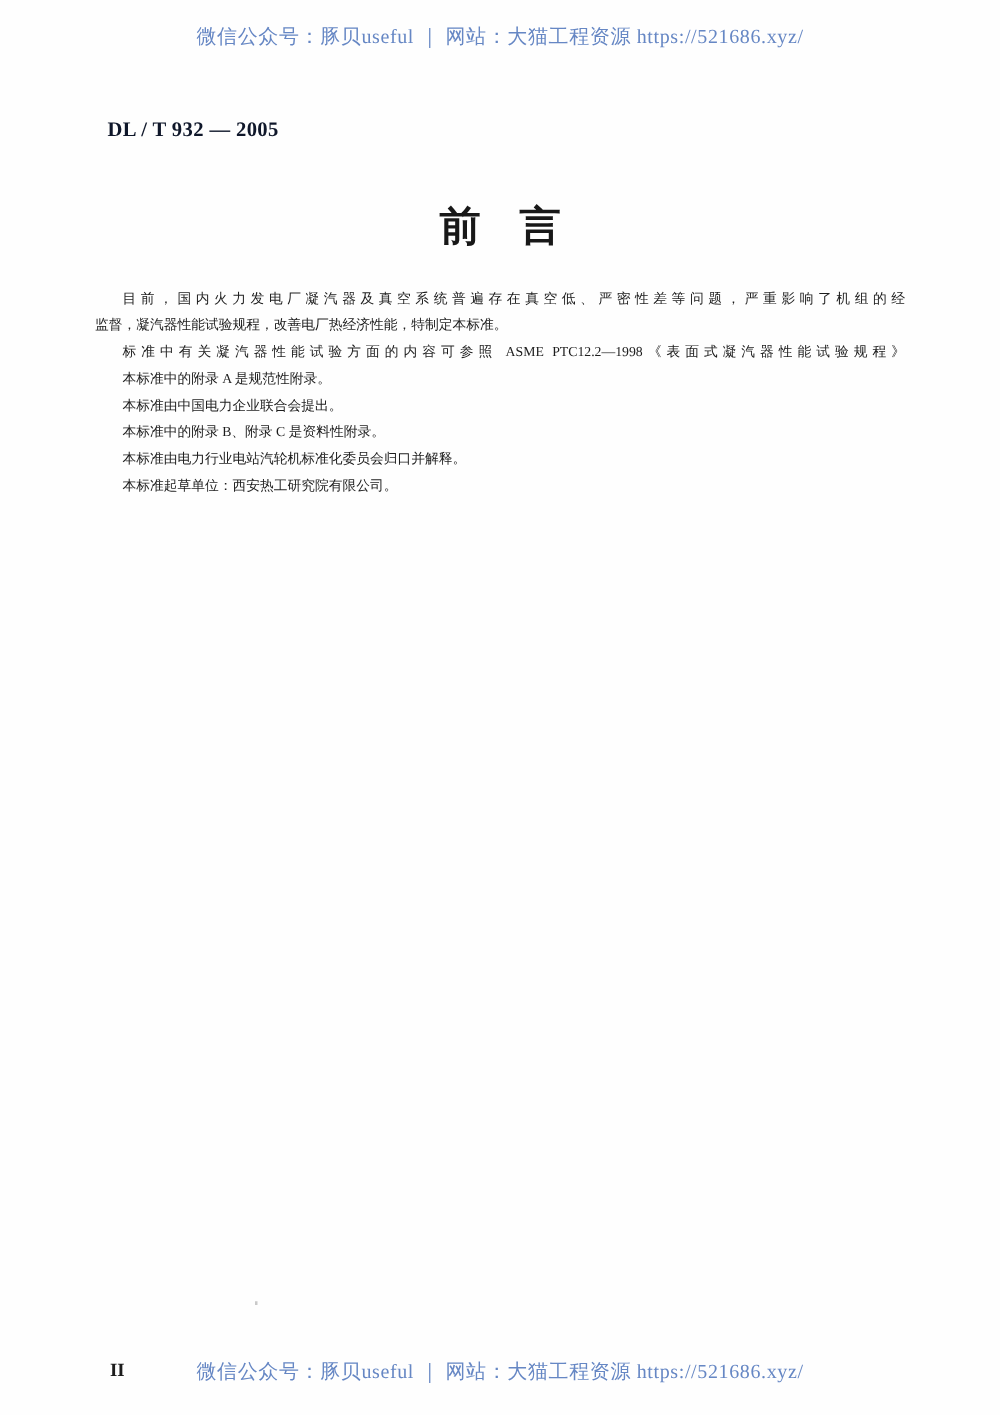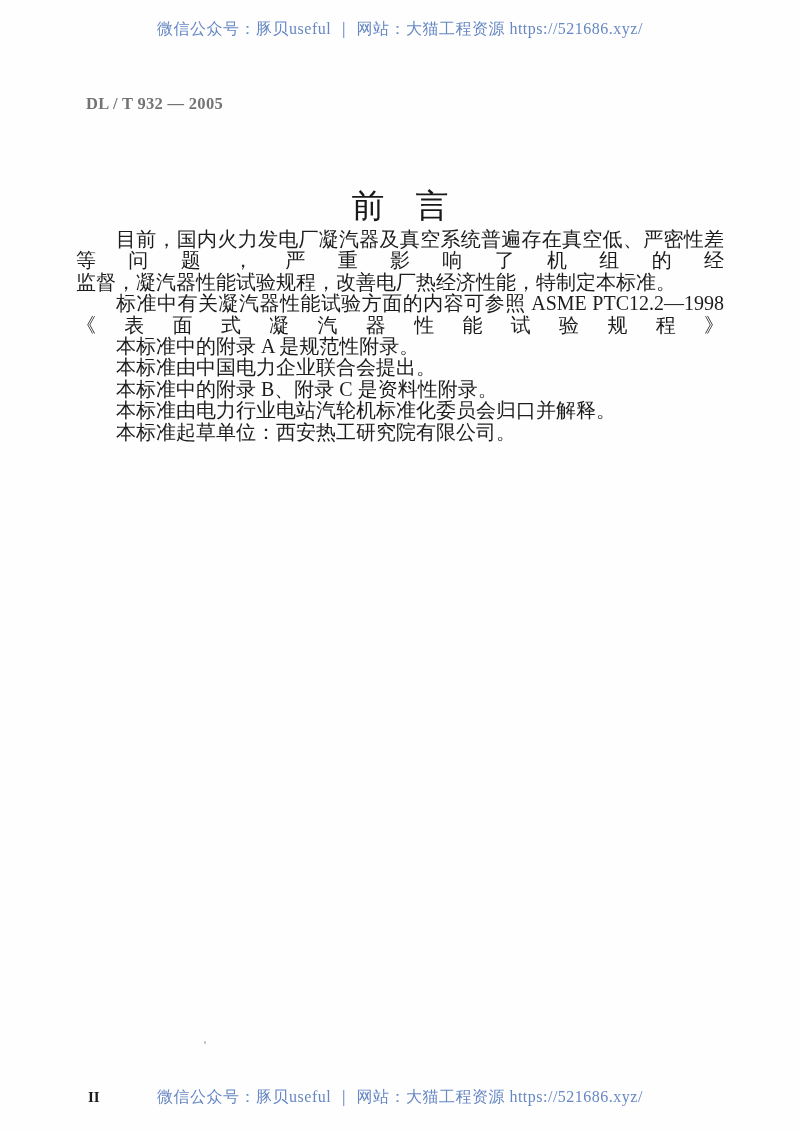--- a/index.html
+++ b/index.html
@@ -26,40 +26,39 @@
   }
   .watermark.top { top: 19px; }
   .watermark.bottom { top: 1087px; }
   .doc-code {
     position: absolute;
     left: 86px;
     top: 94px;
     font-size: 16.5px;
     font-weight: bold;
     letter-spacing: 0.3px;
-    color: #737373;
+    color: #0f172a;
   }
   .title {
     position: absolute;
     left: 0;
     top: 159px;
     width: 100%;
     text-align: center;
     font-size: 33px;
-    font-weight: normal;
+    font-weight: bold;
     color: #181818;
-    margin-top: 25px;
   }
   .title .t2 { margin-left: 31px; }
   .body-text {
     position: absolute;
     left: 76px;
     top: 229px;
     width: 648px;
-    font-size: 20px;
+    font-size: 11px;
     line-height: 21.4px;
     color: #1c1c1c;
   }
   .body-text .line { width: 100%; }
   .body-text .indent { text-indent: 2em; }
   .body-text .fill {
     text-align: justify;
     text-align-last: justify;
   }
   .page-number {

